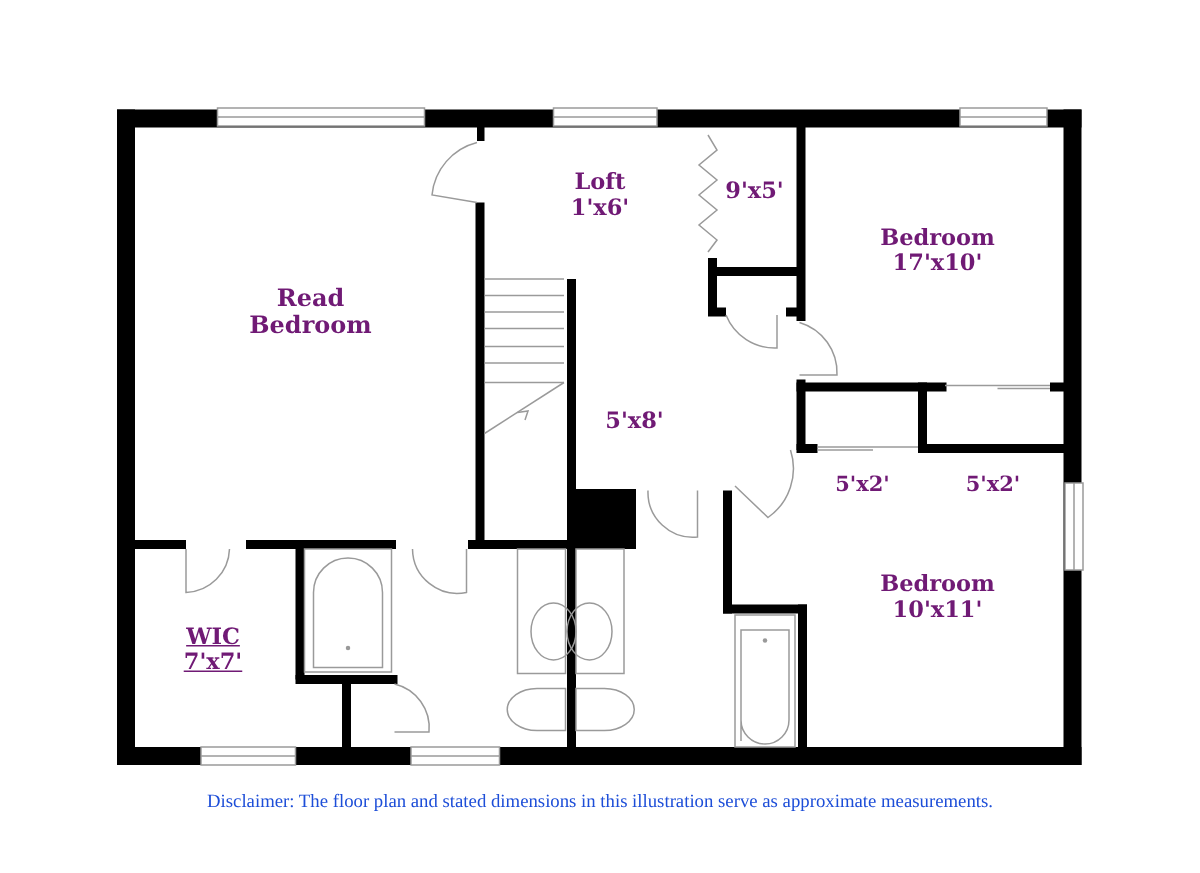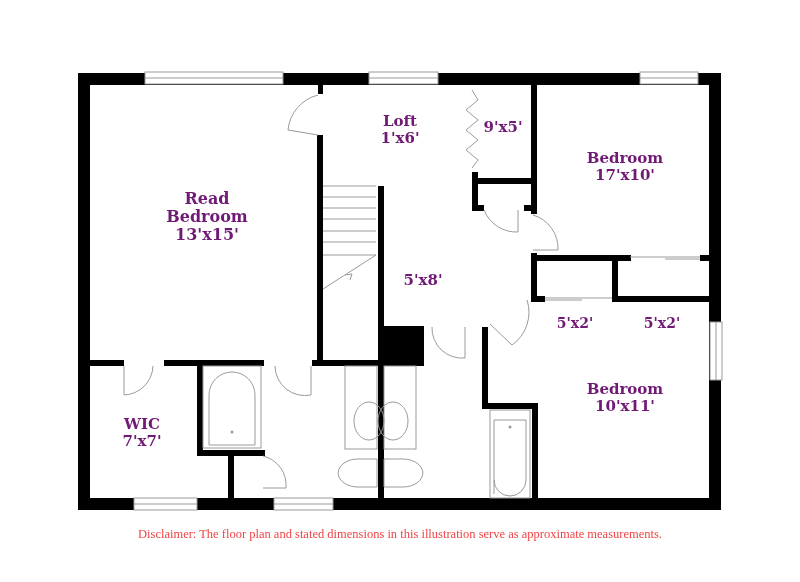--- a/index.html
+++ b/index.html
@@ -5,21 +5,21 @@
   html, body { margin: 0; padding: 0; background: #ffffff; }
   body { width: 800px; height: 582px; position: relative; overflow: hidden; font-family: "DejaVu Serif", serif; }
   #plan { position: absolute; left: 0; top: 0; width: 800px; height: 582px; }
   .wall { fill: #000; }
   .thin { stroke: #9a9a9a; stroke-width: 1; fill: none; }
   .win { fill: #fff; stroke: #9a9a9a; stroke-width: 1; }
   .label { position: absolute; text-align: center; font-weight: bold; color: #701a75; font-family: "DejaVu Serif", "Liberation Serif", serif; line-height: 1.12; white-space: nowrap; }
   .lg { font-size: 16px; }
   .md { font-size: 15px; }
   .sm { font-size: 14px; margin-top: 44px; }
-  .disclaimer { position: absolute; left: 0; width: 800px; top: 527px; text-align: center; font-family: "Liberation Serif", serif; font-size: 12.5px; color: #ef4444; line-height: 15px; }
+  .disclaimer { position: absolute; left: 0; width: 800px; top: 527px; text-align: center; font-family: "Liberation Serif", serif; font-size: 12.5px; color: #1d4ed8; line-height: 15px; }
 </style>
 </head>
 <body>
 
 <svg id="plan" viewBox="0 0 800 582" xmlns="http://www.w3.org/2000/svg">
 
   <g>
     <rect class="wall" x="78" y="73" width="12" height="437"></rect>
     <rect class="wall" x="78" y="498" width="643" height="12"></rect>
     <rect class="wall" x="709" y="73" width="12" height="437"></rect>
@@ -117,21 +117,20 @@
     <path class="thin" d="M384,459 L403,459 A17,12 0 0 1 403,487 L384,487 Z"></path>
     <rect class="thin" x="490" y="410" width="40" height="88"></rect>
     <path class="thin" d="M494,494 L494,420 L526,420 L526,480 A16,16 0 0 1 494,480"></path>
     <circle cx="510" cy="427" r="1.5" fill="#999"></circle>
   </g>
 </svg>
 
 <div class="label lg" style="left:152px; top:190px; width:110px;">
   <div>Read</div>
   <div>Bedroom</div>
-  <div>13'x15'</div>
 </div>
 
 <div class="label md" style="left:365px; top:113px; width:70px;">
   <div>Loft</div>
   <div>1'x6'</div>
 </div>
 
 <div class="label md" style="left:478px; top:119px; width:50px;">
   <div>9'x5'</div>
 </div>
@@ -151,20 +150,20 @@
 
 <div class="label sm" style="left:632px; top:272px; width:60px;">
   <div>5'x2'</div>
 </div>
 
 <div class="label md" style="left:570px; top:381px; width:110px;">
   <div>Bedroom</div>
   <div>10'x11'</div>
 </div>
 
-<div class="label md" style="left:112px; top:416px; width:60px;">
+<div class="label md" style="left:112px; top:416px; width:60px;text-decoration:underline;">
   <div>WIC</div>
   <div>7'x7'</div>
 </div>
 
 <div class="disclaimer">
   <div>Disclaimer: The floor plan and stated dimensions in this illustration serve as approximate measurements.</div>
 </div>
 
 </body></html>

